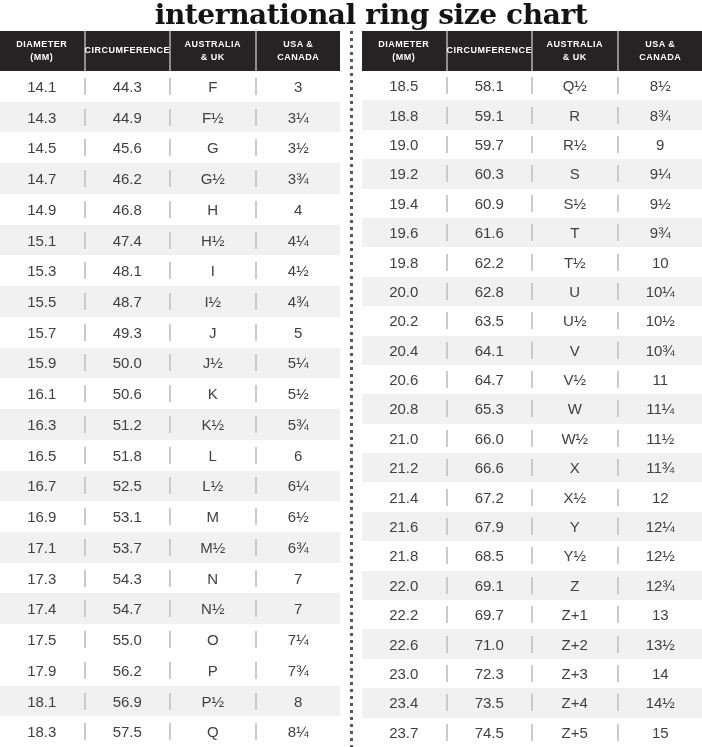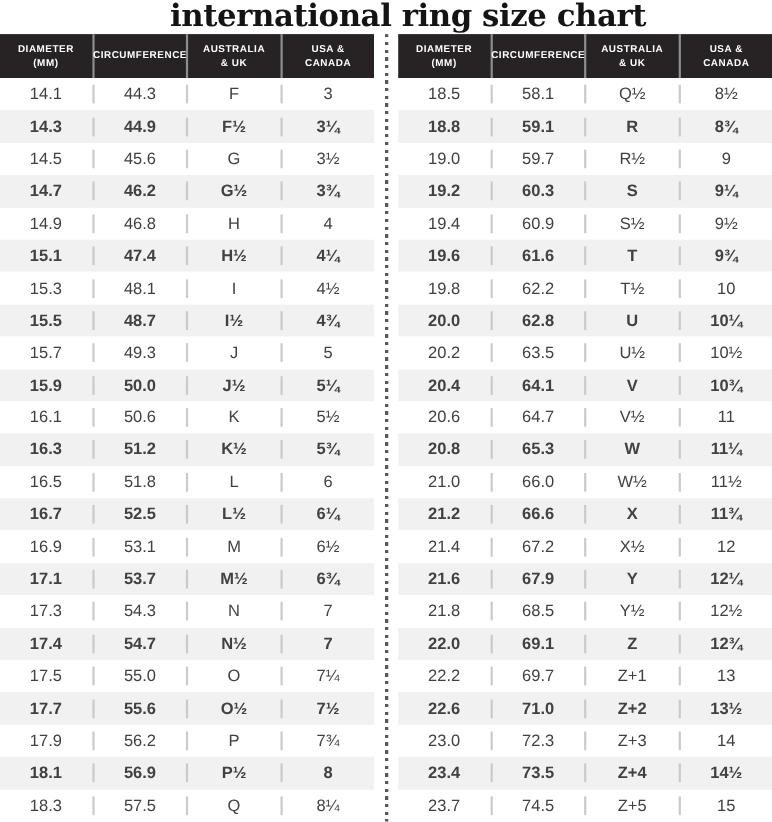--- a/index.html
+++ b/index.html
@@ -43,21 +43,21 @@
   .th{
     flex:1 1 0;min-width:0;
     display:flex;flex-direction:column;justify-content:center;align-items:center;
     color:var(--header_text);
     font-size:9px;font-weight:bold;letter-spacing:0.5px;line-height:1.45;
     text-transform:uppercase;text-align:center;
   }
   .th:not(:last-child){border-right:2px solid var(--column_line_header);}
   .tbody{flex:1 1 auto;display:flex;flex-direction:column;min-height:0;}
   .tr{flex:1 1 0;display:flex;background:var(--row_bg);align-items:center;}
-  .tr.alt{background:var(--row_alt_bg);font-weight:bold;}
+  .tr.alt{background:var(--row_alt_bg);}
   .td{
     flex:1 1 0;min-width:0;
     display:flex;align-items:center;justify-content:center;
     font-size:15px;color:var(--cell_text);
   }
   .td:not(:last-child){border-right:2px solid var(--column_line);}
 </style>
 </head>
 <body>
 
@@ -190,26 +190,20 @@
             <div class="td">54.7</div>
             <div class="td">N½</div>
             <div class="td">7</div>
           </div>
           <div class="tr">
             <div class="td">17.5</div>
             <div class="td">55.0</div>
             <div class="td">O</div>
             <div class="td">7¼</div>
           </div>
-          <div class="tr alt">
-            <div class="td">17.7</div>
-            <div class="td">55.6</div>
-            <div class="td">O½</div>
-            <div class="td">7½</div>
-          </div>
           <div class="tr">
             <div class="td">17.9</div>
             <div class="td">56.2</div>
             <div class="td">P</div>
             <div class="td">7¾</div>
           </div>
           <div class="tr alt">
             <div class="td">18.1</div>
             <div class="td">56.9</div>
             <div class="td">P½</div>

